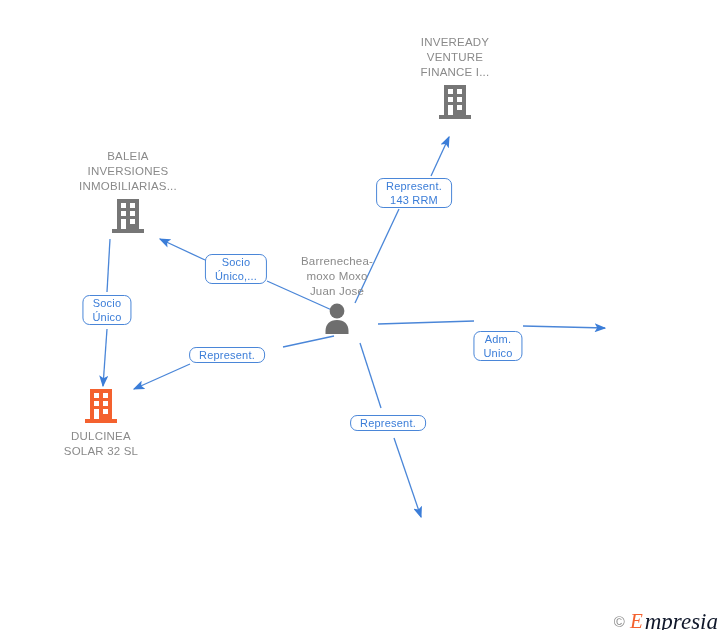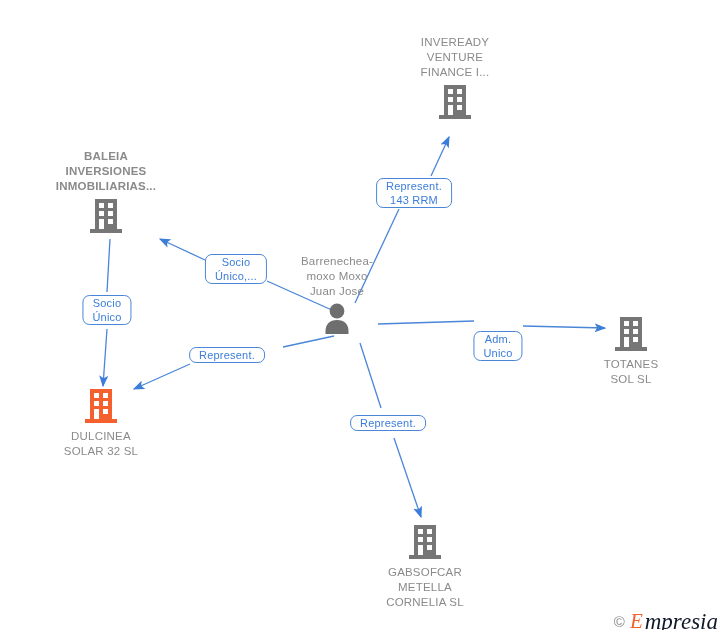--- a/index.html
+++ b/index.html
@@ -151,21 +151,21 @@
       <rect x="1" y="32" width="32" height="4" fill="#767676"></rect>
       <rect x="10" y="6" width="5" height="5" fill="#ffffff"></rect>
       <rect x="19" y="6" width="5" height="5" fill="#ffffff"></rect>
       <rect x="10" y="14" width="5" height="5" fill="#ffffff"></rect>
       <rect x="19" y="14" width="5" height="5" fill="#ffffff"></rect>
       <rect x="19" y="22" width="5" height="5" fill="#ffffff"></rect>
       <rect x="10" y="22" width="5" height="10" fill="#ffffff"></rect>
     </svg>
   </div>
 
-  <div class="node label-above" style="left:106px; top:138px;font-weight:bold;">
+  <div class="node label-above" style="left:128px; top:138px;">
     <div class="node-label">BALEIA
 INVERSIONES
 INMOBILIARIAS...</div>
     <svg class="node-icon" width="34" height="38" viewBox="0 0 34 38">
       <rect x="6" y="2" width="22" height="30" fill="#767676"></rect>
       <rect x="1" y="32" width="32" height="4" fill="#767676"></rect>
       <rect x="10" y="6" width="5" height="5" fill="#ffffff"></rect>
       <rect x="19" y="6" width="5" height="5" fill="#ffffff"></rect>
       <rect x="10" y="14" width="5" height="5" fill="#ffffff"></rect>
       <rect x="19" y="14" width="5" height="5" fill="#ffffff"></rect>
@@ -192,50 +192,21 @@
       <rect x="19" y="6" width="5" height="5" fill="#ffffff"></rect>
       <rect x="10" y="14" width="5" height="5" fill="#ffffff"></rect>
       <rect x="19" y="14" width="5" height="5" fill="#ffffff"></rect>
       <rect x="19" y="22" width="5" height="5" fill="#ffffff"></rect>
       <rect x="10" y="22" width="5" height="10" fill="#ffffff"></rect>
     </svg>
     <div class="node-label">DULCINEA
 SOLAR 32 SL</div>
   </div>
 
-  <div class="node label-below" style="left:631px; top:304px;">
-    <svg class="node-icon" width="34" height="38" viewBox="0 0 34 38">
-      <rect x="6" y="2" width="22" height="30" fill="#767676"></rect>
-      <rect x="1" y="32" width="32" height="4" fill="#767676"></rect>
-      <rect x="10" y="6" width="5" height="5" fill="#ffffff"></rect>
-      <rect x="19" y="6" width="5" height="5" fill="#ffffff"></rect>
-      <rect x="10" y="14" width="5" height="5" fill="#ffffff"></rect>
-      <rect x="19" y="14" width="5" height="5" fill="#ffffff"></rect>
-      <rect x="19" y="22" width="5" height="5" fill="#ffffff"></rect>
-      <rect x="10" y="22" width="5" height="10" fill="#ffffff"></rect>
-    </svg>
-    <div class="node-label">TOTANES
-SOL SL</div>
-  </div>
-
-  <div class="node label-below" style="left:425px; top:512px;">
-    <svg class="node-icon" width="34" height="38" viewBox="0 0 34 38">
-      <rect x="6" y="2" width="22" height="30" fill="#767676"></rect>
-      <rect x="1" y="32" width="32" height="4" fill="#767676"></rect>
-      <rect x="10" y="6" width="5" height="5" fill="#ffffff"></rect>
-      <rect x="19" y="6" width="5" height="5" fill="#ffffff"></rect>
-      <rect x="10" y="14" width="5" height="5" fill="#ffffff"></rect>
-      <rect x="19" y="14" width="5" height="5" fill="#ffffff"></rect>
-      <rect x="19" y="22" width="5" height="5" fill="#ffffff"></rect>
-      <rect x="10" y="22" width="5" height="10" fill="#ffffff"></rect>
-    </svg>
-    <div class="node-label">GABSOFCAR
-METELLA
-CORNELIA SL</div>
-  </div>
+
 
   <div class="badge" style="left:414px; top:182px;">Represent.
 143 RRM</div>
 
   <div class="badge" style="left:236px; top:258px;">Socio
 Único,...</div>
 
   <div class="badge" style="left:107px; top:299px;">Socio
 Único</div>
 

